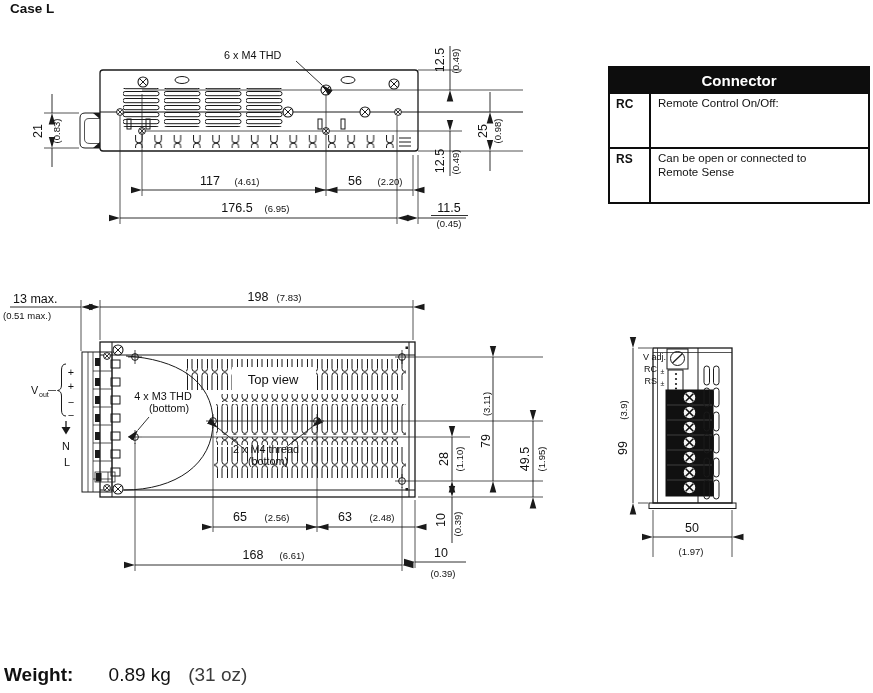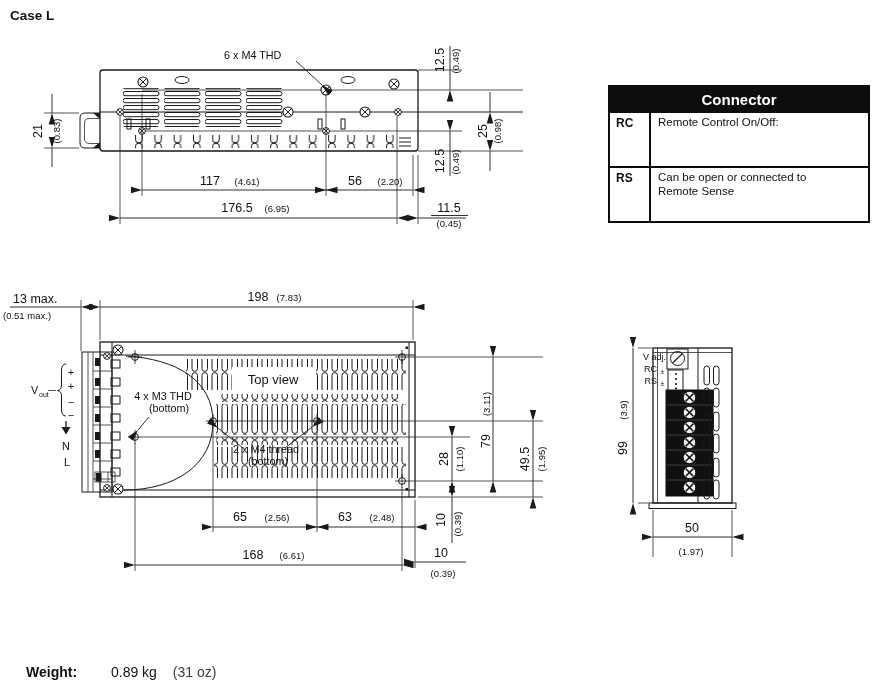--- a/index.html
+++ b/index.html
@@ -10,30 +10,30 @@
   svg .ln2{fill:none;stroke:#1a1a1a;stroke-width:1;}
   svg .thin{fill:none;stroke:#2a2a2a;stroke-width:0.8;}
   svg .dim{fill:none;stroke:#1a1a1a;stroke-width:0.9;}
   svg text{fill:#111;}
   .t12{font-size:12.5px;}
   .t11{font-size:10.8px;}
   .t95{font-size:9.5px;}
   .t13{font-size:13px;}
   .t9{font-size:9px;}
   .t7{font-size:7px;}
-  .page-title{position:absolute;left:10px;top:8px;font-size:13.5px;font-weight:bold;}
-  .conn{position:absolute;left:608px;top:85px;width:258px;border:2px solid #0d0d0d;background:#fff;}
+  .page-title{position:absolute;left:10px;top:1px;font-size:13.5px;font-weight:bold;}
+  .conn{position:absolute;left:608px;top:66px;width:258px;border:2px solid #0d0d0d;background:#fff;}
   .conn-header{background:#0d0d0d;color:#fff;font-weight:bold;font-size:15px;text-align:center;padding:4px 0 3px 0;}
   .conn-row{display:flex;border-top:2px solid #0d0d0d;min-height:53px;}
   .conn-key{width:33px;border-right:2px solid #0d0d0d;font-weight:bold;font-size:12px;padding:3px 0 0 6px;}
   .conn-body{flex:1;padding:3px 6px 4px 7px;font-size:11.5px;line-height:13.6px;}
   .rc-sub{display:flex;}
   .rc-lab{width:64px;}
   .rc-vals{flex:1;}
-  .weight{position:absolute;left:26px;top:664px;font-size:14px;}
+  .weight{position:absolute;left:4px;top:664px;font-size:19px;}
   .weight .wl{font-weight:bold;}
   .weight .wv{margin-left:30px;}
   .weight .wa{margin-left:12px;color:#3c3c3c;}
 </style>
 </head>
 <body>
 
 <div class="stage">
 
 <svg class="art" width="873" height="693" viewBox="0 0 873 693">

